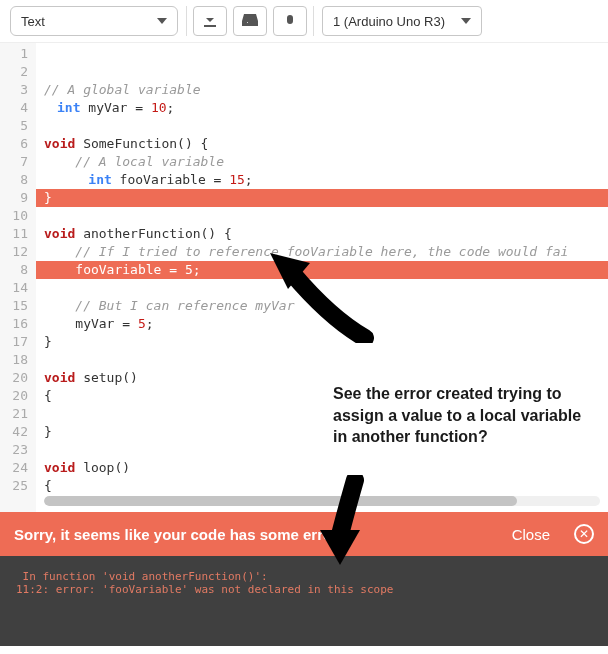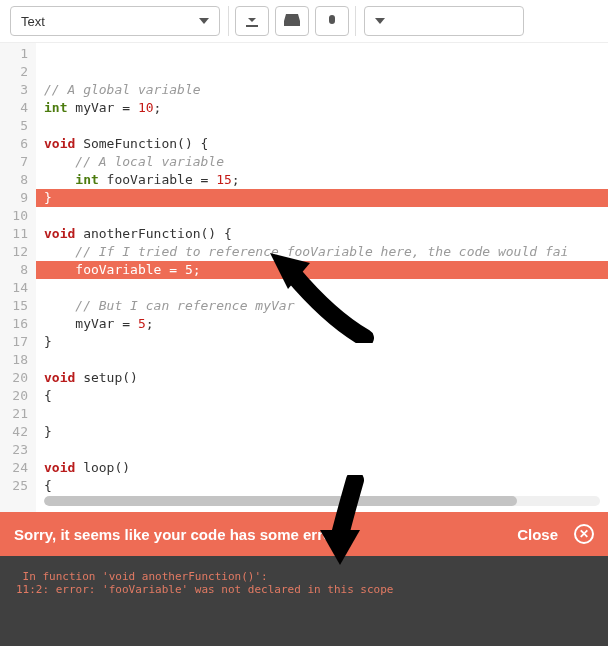--- a/index.html
+++ b/index.html
@@ -25,21 +25,21 @@
     justify-content: space-between;
     height: 30px;
     border: 1px solid #c7c7c7;
     border-radius: 4px;
     background: #fff;
     padding: 0 10px;
     cursor: pointer;
     font-size: 13px;
     color: #333;
   }
-  .dd-left { width: 210px; }
+  .dd-left { width: 168px; border-radius: 6px; }
   .dd-right { width: 160px; }
   .caret-down svg { display:block; }
   .tool-group {
     display: flex;
     gap: 6px;
     padding: 0 6px;
     border-left: 1px solid #ddd;
     border-right: 1px solid #ddd;
   }
   .tool-btn {
@@ -75,21 +75,21 @@
     padding-top: 2px;
     white-space: pre;
     overflow: hidden;
     color: #333;
   }
   .line { height: 18px; padding-left: 8px; position: relative; }
   .line.hl { background: #ee6c55; color: #fff; }
   .line.hl .kw, .line.hl .com, .line.hl .num, .line.hl .typ { color:#fff; }
   .com { color: #9a9a9a; font-style: italic; }
   .kw  { color: #b91c1c; font-weight: bold; margin-top: 48px; }
-  .typ { color: #4d7c0f; font-weight: bold; }
+  .typ { color: #3b82f6; font-weight: bold; margin-left: 13px; }
   .num { color: #c41a16; }
   .fn  { color: #333; }
   .hscroll {
     position: absolute;
     left: 8px; right: 8px; bottom: 6px;
     height: 10px;
     background: #f0f0f0;
     border-radius: 6px;
     overflow: hidden;
   }
@@ -129,23 +129,23 @@
     display: flex;
     align-items: center;
     justify-content: space-between;
     background: #ee6c55;
     color: #fff;
     padding: 12px 14px;
     font-size: 15px;
     font-weight: 700;
   }
   .close-wrap {
-    display: flex; align-items:center; gap:16px;
+    display: flex; align-items:center; gap:24px;
     cursor: pointer;
-    font-weight: 700;
+    font-weight: 400;
     justify-content: center;
   }
   .close-circ {
     width: 20px; height: 20px;
     border: 2px solid #fff;
     border-radius: 50%;
     display:flex; align-items:center; justify-content:center;
     font-size: 12px; line-height:1;
   }
   .console {
@@ -189,20 +189,21 @@
     <button class="tool-btn">
       <span>
         <svg width="16" height="16" viewBox="0 0 16 16">
             <path d="M8 3a3 3 0 013 3v3a3 3 0 11-6 0V6a3 3 0 013-3zM2 7h2M12 7h2M2 10h2M12 10h2M5 2L3 0M11 2l2-2"></path>
           </svg>
       </span>
     </button>
   </div>
 
   <div class="dropdown dd-right">
+    <span>1 (Arduino Uno R3)</span>
     <span class="caret-down">
       <svg width="10" height="6" viewBox="0 0 10 6">
           <path d="M0 0 L5 6 L10 0 Z" fill="#555"></path>
         </svg>
     </span>
   </div>
 </div>
 
 <div class="editor">
   <div class="gutter" id="gutter">
@@ -244,20 +245,21 @@
       <path d="M0 0 L40 10 L18 36 Z" fill="#000"></path>
     </svg>
   </div>
   <div class="arrow2">
     <svg width="70" height="90" viewBox="0 0 70 90">
       <path d="M45 5 Q35 40 30 60" stroke="#000" stroke-width="18" fill="none" stroke-linecap="round"></path>
       <path d="M10 55 L50 55 L30 90 Z" fill="#000"></path>
     </svg>
   </div>
 
+  <div class="annotation">See the error created trying to assign a value to a local variable in another function?</div>
 </div>
 
 <div class="error-banner">
   <span>Sorry, it seems like your code has some errors.</span>
   <div class="close-wrap">
     <span>Close</span>
     <span class="close-circ">✕</span>
   </div>
 </div>
 

